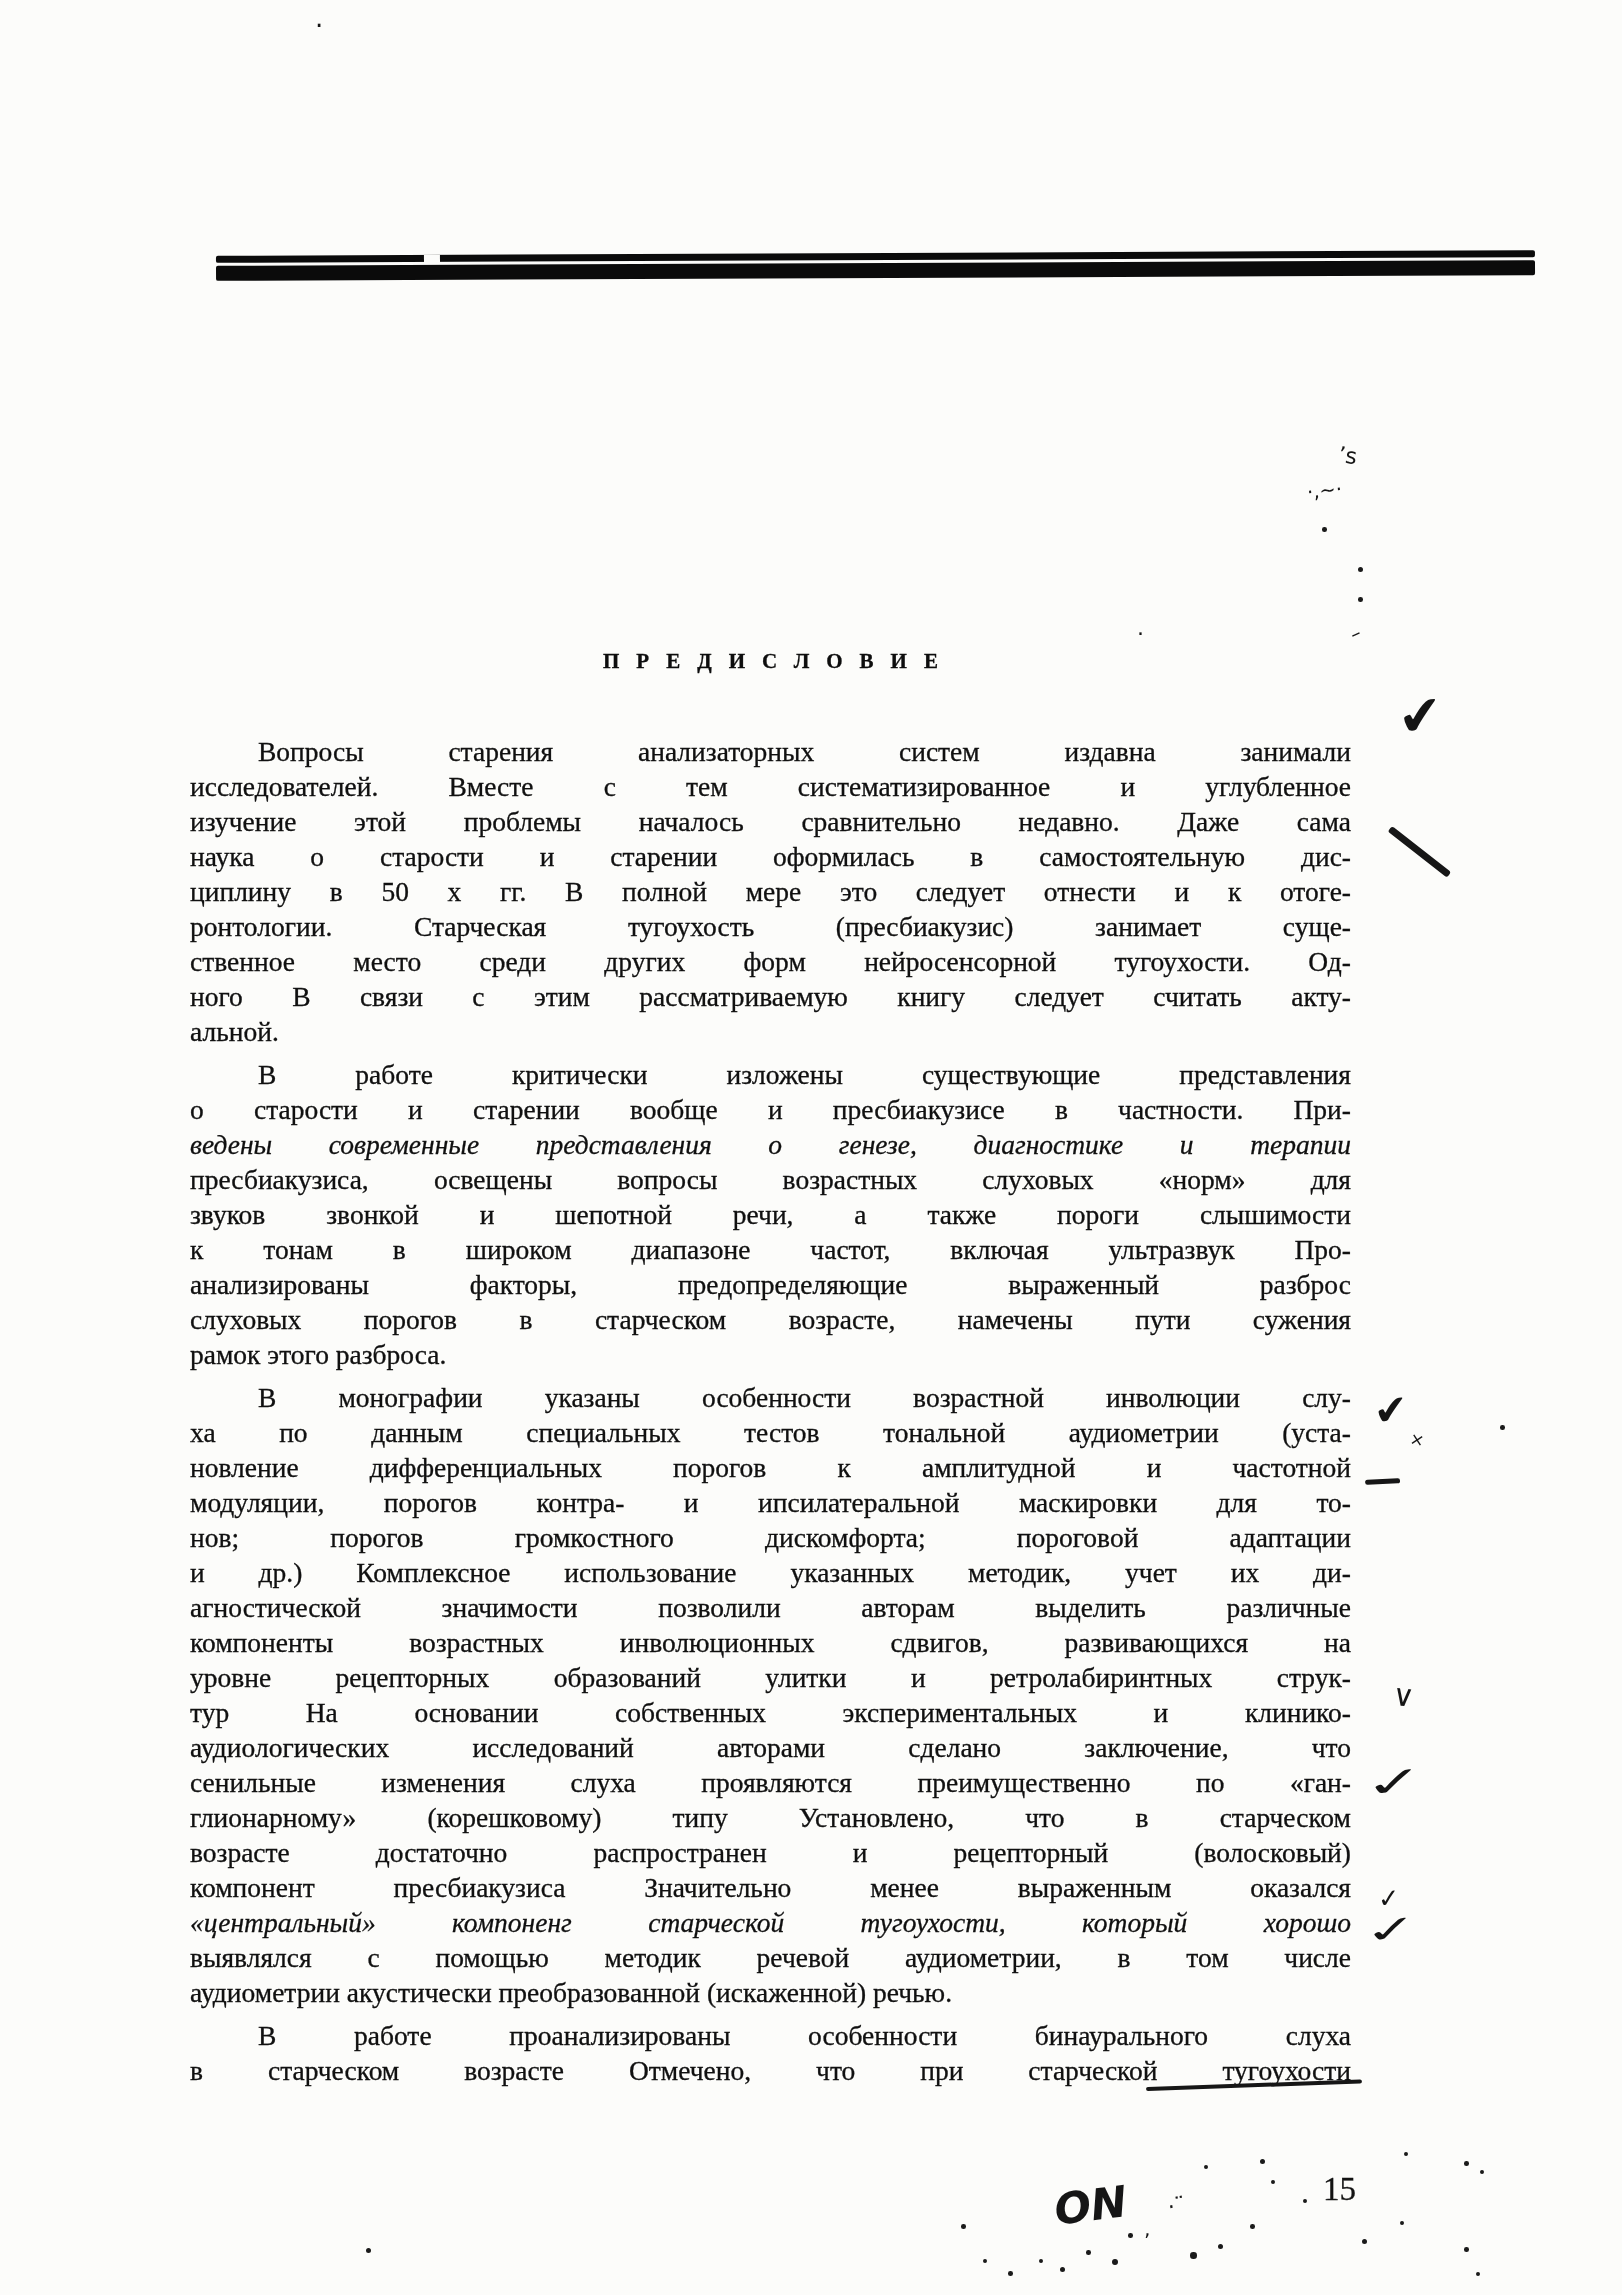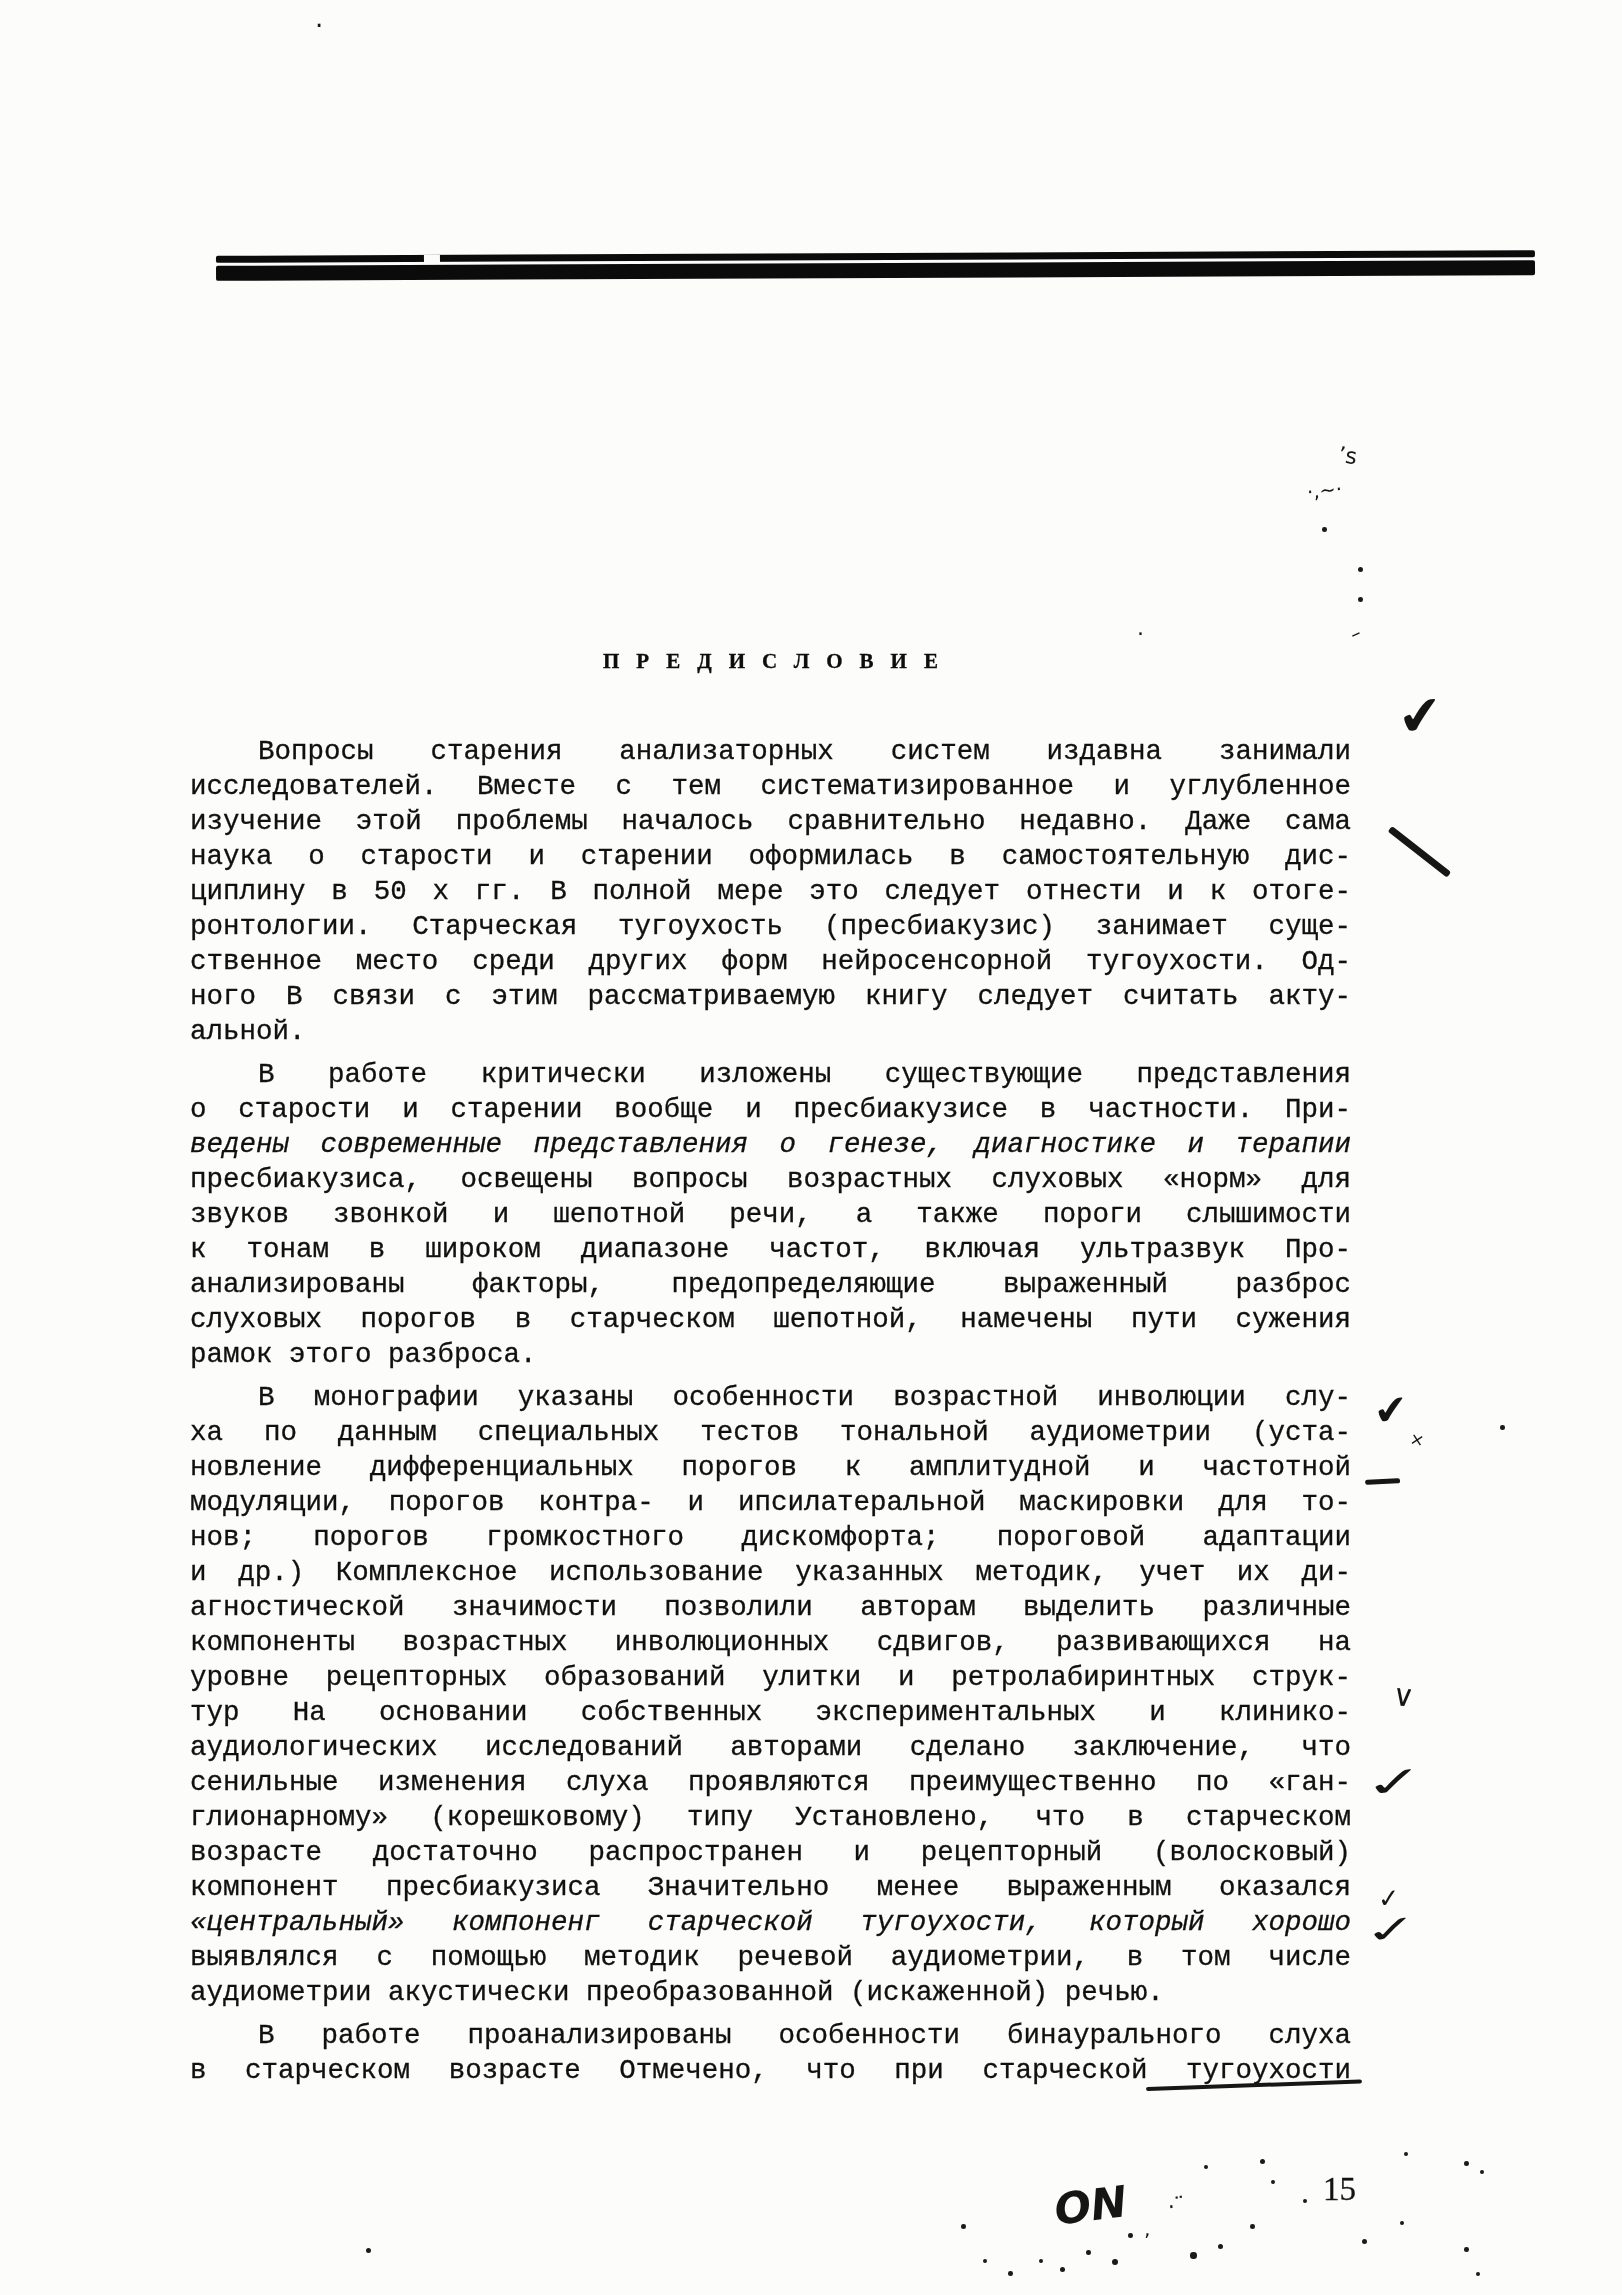--- a/index.html
+++ b/index.html
@@ -24,21 +24,21 @@
     letter-spacing: 17px; text-indent: 17px; color: #0d0d0d;
     -webkit-text-stroke: 0.3px #0d0d0d;
   }
 
   #body-text {
     position: absolute; left: 190px; top: 734px; width: 1161px;
     font-size: 27.5px; line-height: 35px; color: #101010;
     -webkit-text-stroke: 0.3px #101010;
   }
   .para { margin: 0 0 7.9px 0; }
-  .line { text-align: justify; text-align-last: justify; font-family: Liberation Mono, monospace; }
+  .line { text-align: justify; text-align-last: justify; }
   .line:not(.fill) { text-align-last: left; }
   .line.indent { text-indent: 68px; }
   .line.italic { font-style: italic; }
 
   #annotations { position: absolute; left: 0; top: 0; width: 100%; height: 100%; }
   #annotations .ann {
     position: absolute; color: #151515; line-height: 1;
     font-family: "DejaVu Sans", sans-serif; transform-origin: left top;
     white-space: nowrap;
   }
@@ -78,21 +78,21 @@
         <div class="line">альной.</div>
       </div>
       <div class="para">
         <div class="line fill indent">В работе критически изложены существующие представления</div>
         <div class="line fill">о старости и старении вообще и пресбиакузисе в частности. При-</div>
         <div class="line fill italic">ведены современные представления о генезе, диагностике и терапии</div>
         <div class="line fill">пресбиакузиса, освещены вопросы возрастных слуховых «норм» для</div>
         <div class="line fill">звуков звонкой и шепотной речи, а также пороги слышимости</div>
         <div class="line fill">к тонам в широком диапазоне частот, включая ультразвук Про-</div>
         <div class="line fill">анализированы факторы, предопределяющие выраженный разброс</div>
-        <div class="line fill">слуховых порогов в старческом шепотной, намечены пути сужения</div>
+        <div class="line fill">слуховых порогов в старческом возрасте, намечены пути сужения</div>
         <div class="line">рамок этого разброса.</div>
       </div>
       <div class="para">
         <div class="line fill indent">В монографии указаны особенности возрастной инволюции слу-</div>
         <div class="line fill">ха по данным специальных тестов тональной аудиометрии (уста-</div>
         <div class="line fill">новление дифференциальных порогов к амплитудной и частотной</div>
         <div class="line fill">модуляции, порогов контра- и ипсилатеральной маскировки для то-</div>
         <div class="line fill">нов; порогов громкостного дискомфорта; пороговой адаптации</div>
         <div class="line fill">и др.) Комплексное использование указанных методик, учет их ди-</div>
         <div class="line fill">агностической значимости позволили авторам выделить различные</div>

